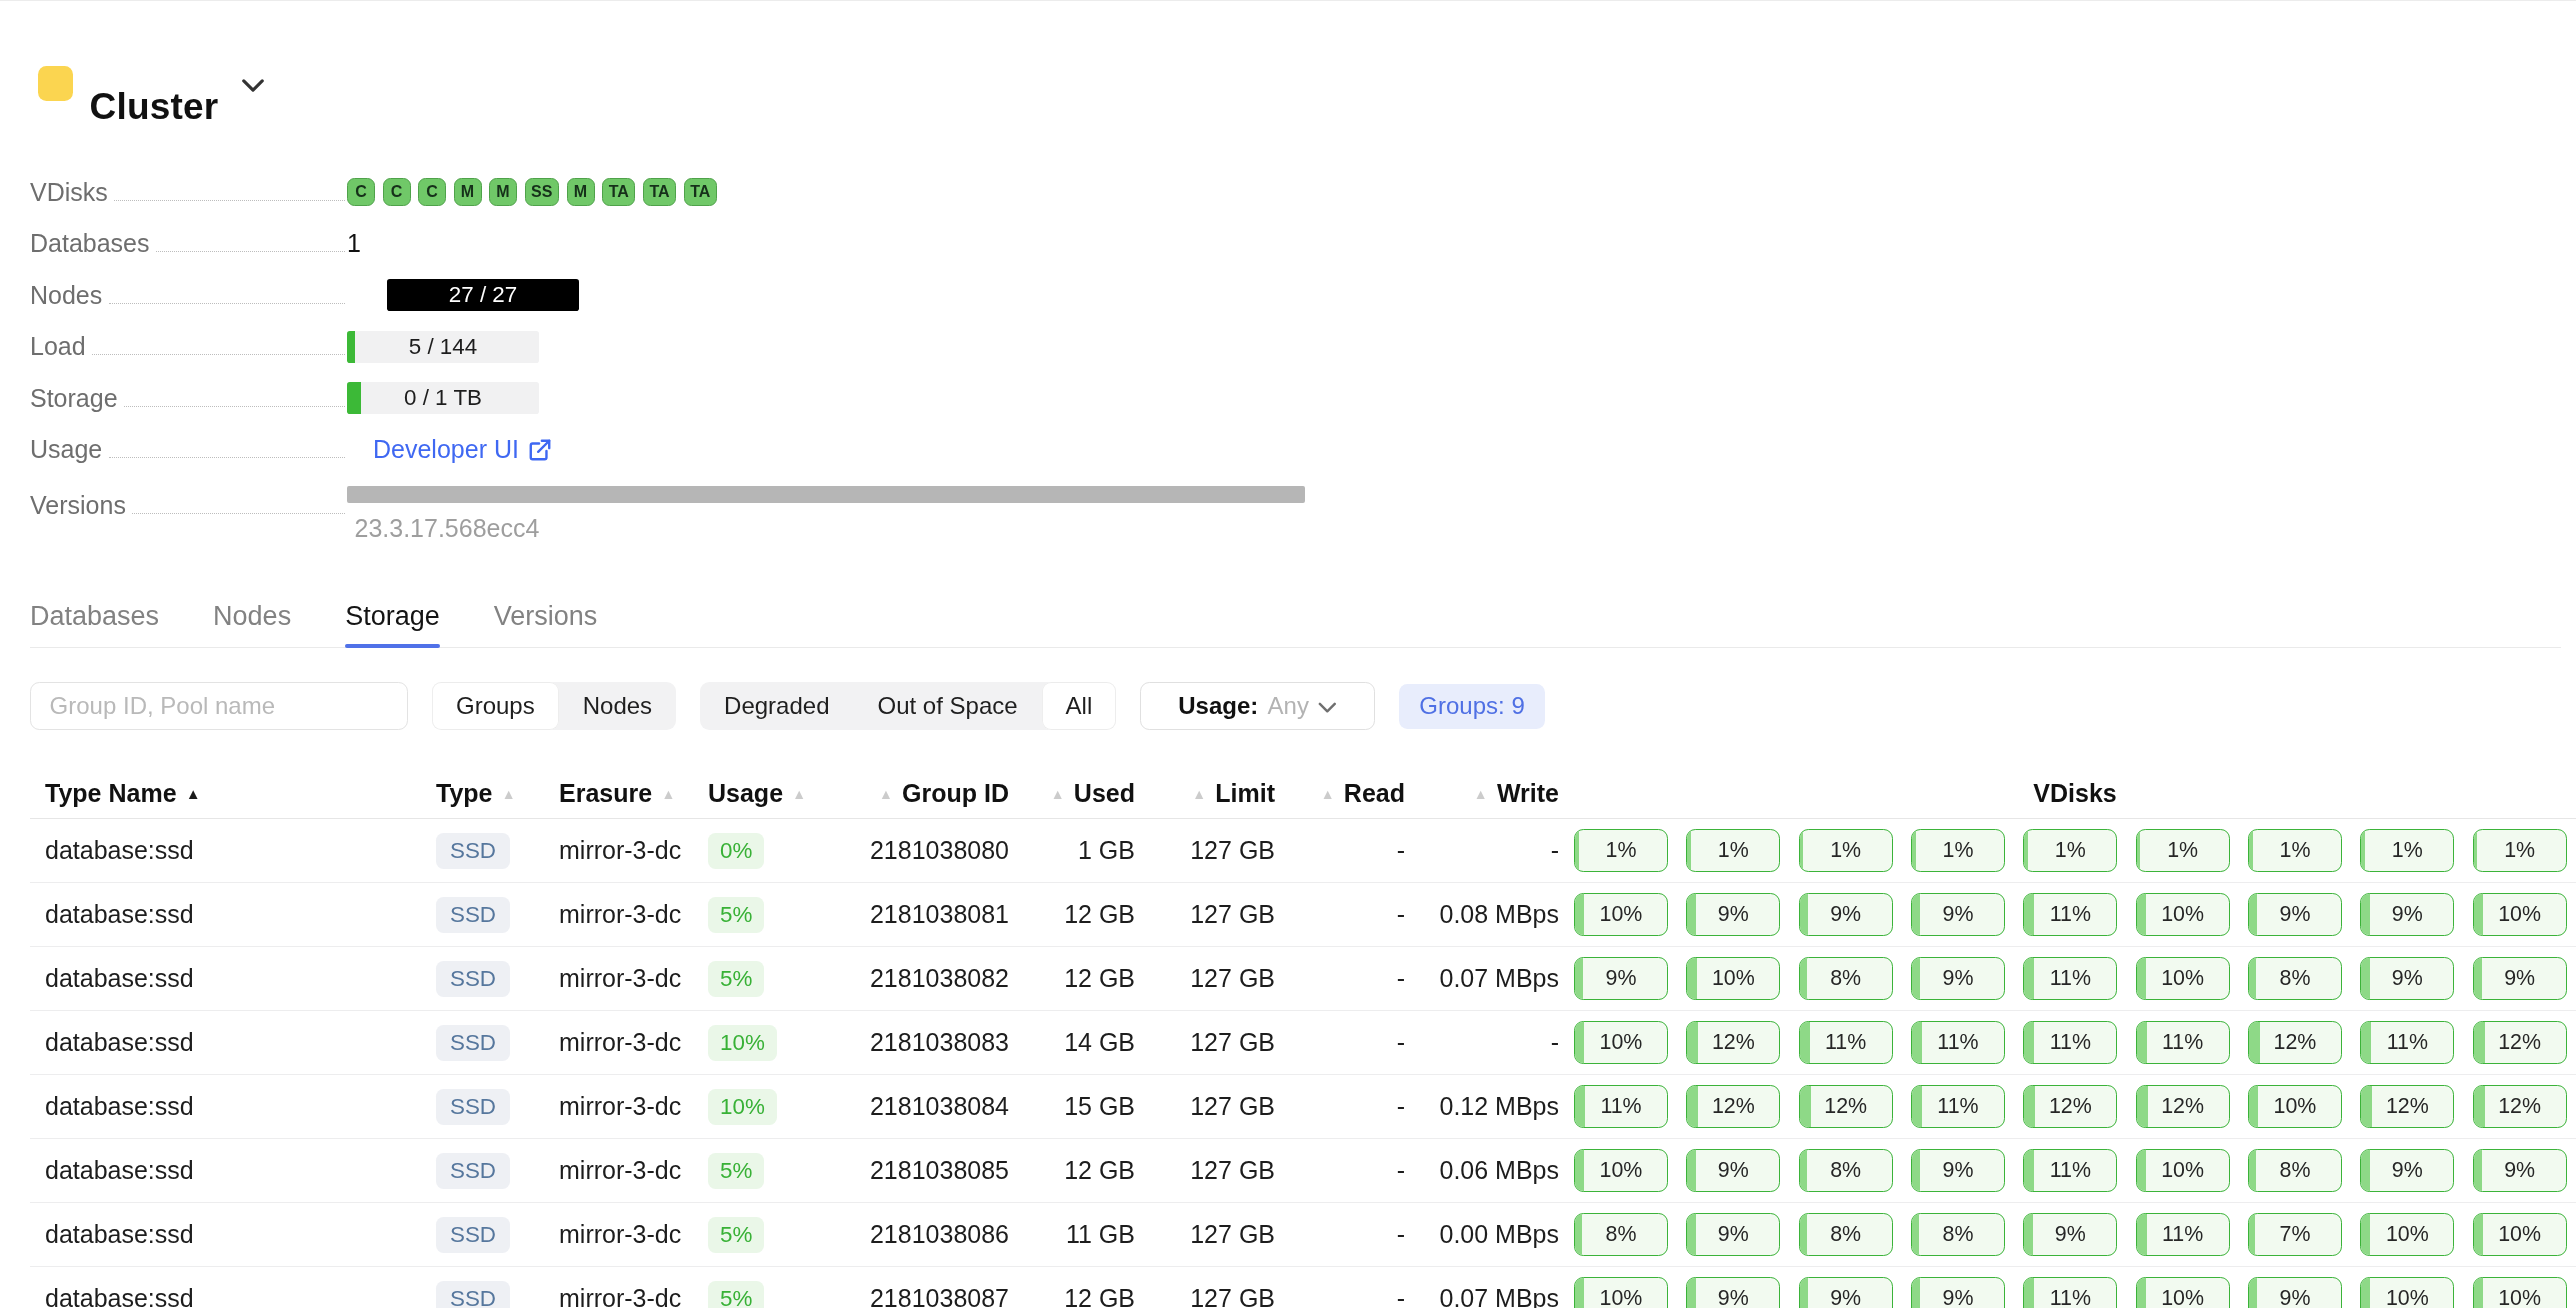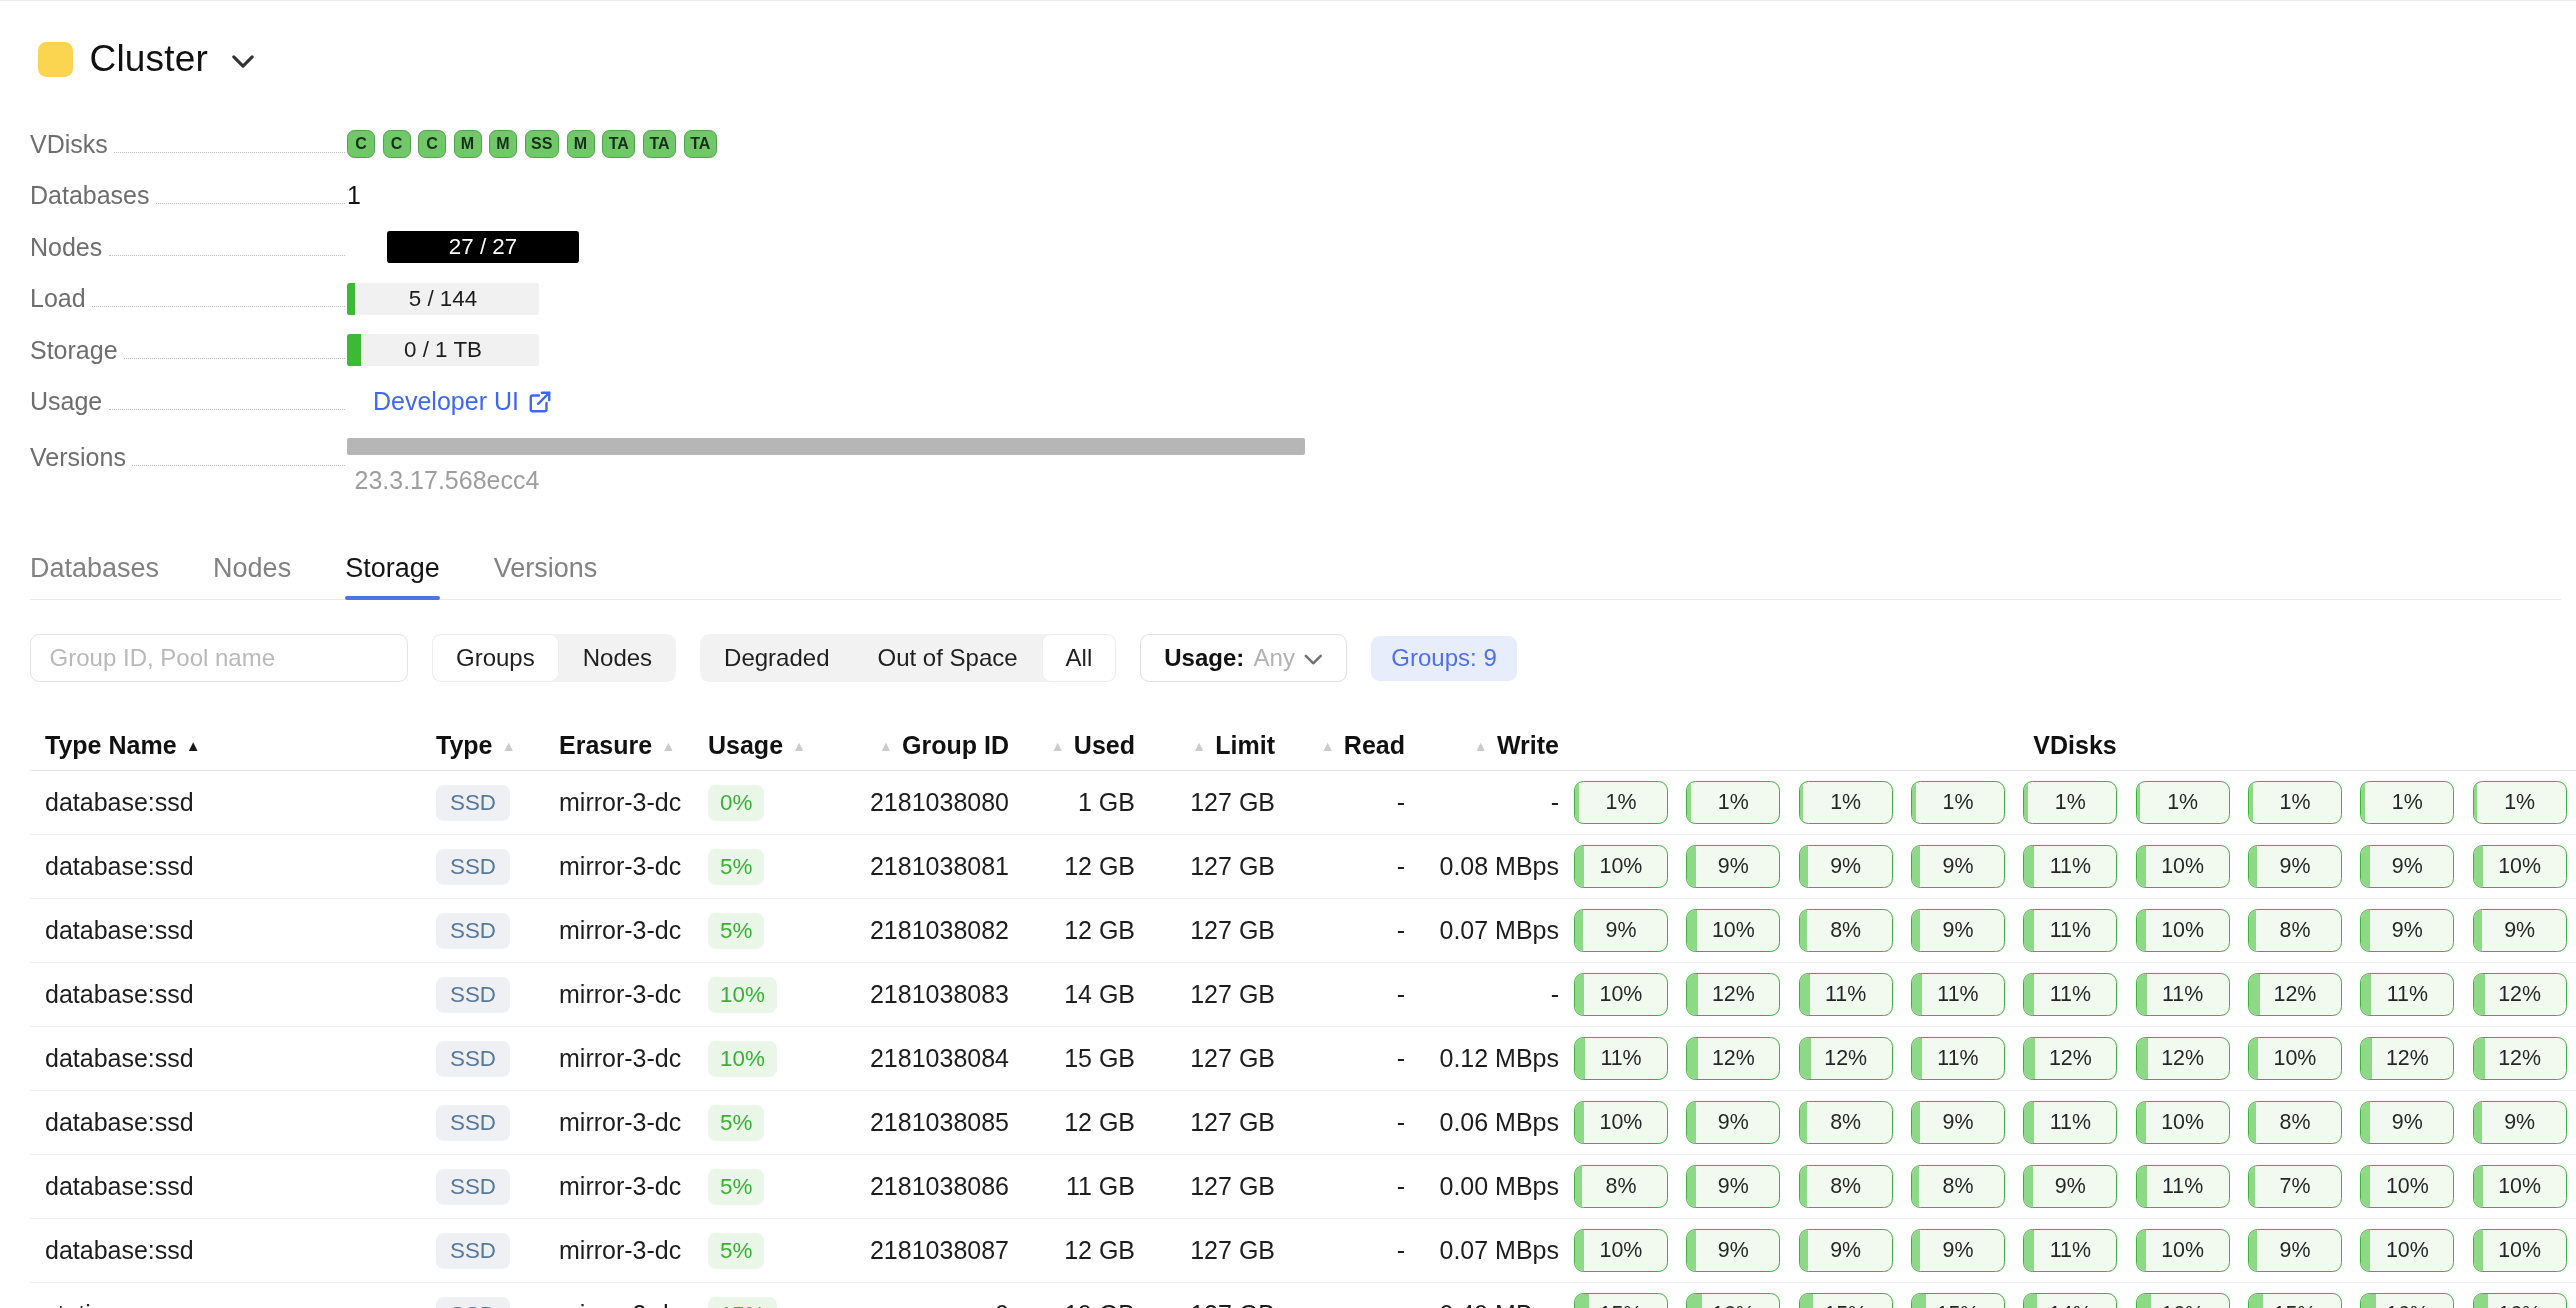--- a/index.html
+++ b/index.html
@@ -3,21 +3,21 @@
 <meta charset="utf-8">
 <style>
   * { margin:0; padding:0; box-sizing:border-box; }
   html,body { width:2576px; height:1309px; background:#fff; overflow:hidden;
               font-family:"Liberation Sans","DejaVu Sans",sans-serif; color:#1d1d1d; }
   .page { width:2576px; height:1309px; border-top:0.9px solid #ececec; padding-left:30px; }
 
   
   .cluster-header { display:flex; align-items:center; gap:17px; margin-top:37px; margin-left:7.5px; }
   .cluster-icon { width:35px; height:35px; border-radius:8.4px; background:#fbd550; flex:0 0 auto; }
-  .cluster-title { font-size:37px; font-weight:400; color:#111; letter-spacing:0.2px; }
+  .cluster-title { font-size:37px; font-weight:700; color:#111; letter-spacing:0.2px;margin-top:48px; }
   .chev { width:24px; height:15px; margin-left:5.6px; margin-top:5.6px; }
   .chev polyline { fill:none; stroke:#333; stroke-width:3.4; stroke-linecap:round; stroke-linejoin:round; }
 
   
   .info { margin-top:48px; display:flex; flex-direction:column; gap:19.6px; }
   .info-row { display:flex; align-items:center; min-height:32px; }
   .info-key { display:flex; align-items:baseline; width:317px; flex:0 0 auto; }
   .info-label { font-size:25px; color:#6e6e6e; }
   .dots { flex:1; border-bottom:1.9px dotted #bdbdbd; margin:0 1.9px 4.7px 6.5px; height:0.9px; }
   .info-value { font-size:25px; color:#111; }
@@ -51,21 +51,21 @@
 
   
   .filter-bar { display:flex; align-items:center; gap:24px; margin-top:34px; }
   .search-input { width:378px; height:48px; border:0.9px solid #e3e3e3; border-radius:9.3px;
     font-size:24px; padding:0 18.6px; color:#1d1d1d; outline:none; font-family:inherit; }
   .search-input::placeholder { color:#b9b9b9; }
   .seg { display:flex; align-items:center; background:#f2f2f3; border-radius:9.3px; height:48px; padding:0; }
   .seg-opt { font-size:24px; color:#1f1f1f; padding:0 24px; height:48px; display:flex; align-items:center;
     border-radius:9.3px; cursor:pointer; white-space:nowrap; }
   .seg-opt.selected { background:#fff; box-shadow:inset 0 0 0 0.9px #ececec; font-weight:400; }
-  .usage-btn { display:flex; align-items:center; gap:9.3px; height:48px; padding:0 23px;
+  .usage-btn { display:flex; align-items:center; gap:9.3px; height:48px; padding:0 37px;
     border:0.9px solid #e0e0e0; border-radius:9.3px; background:#fff; font-size:24px; cursor:pointer;text-align:right; }
   .usage-btn .u-label { font-weight:700; color:#111; }
   .usage-btn .u-value { color:#b3b3b3; }
   .usage-btn .chev-sm { width:18.6px; height:11.2px; margin-top:2.8px; }
   .usage-btn .chev-sm polyline { fill:none; stroke:#6f6f6f; stroke-width:2.6; stroke-linecap:round; stroke-linejoin:round; }
   .groups-chip { height:45px; display:flex; align-items:center; padding:0 20.5px; border-radius:8.4px;
     background:#e8edfc; color:#4f70e4; font-size:24px; cursor:pointer; }
 
   
   .storage-table { margin-top:39px; width:2546px; }

